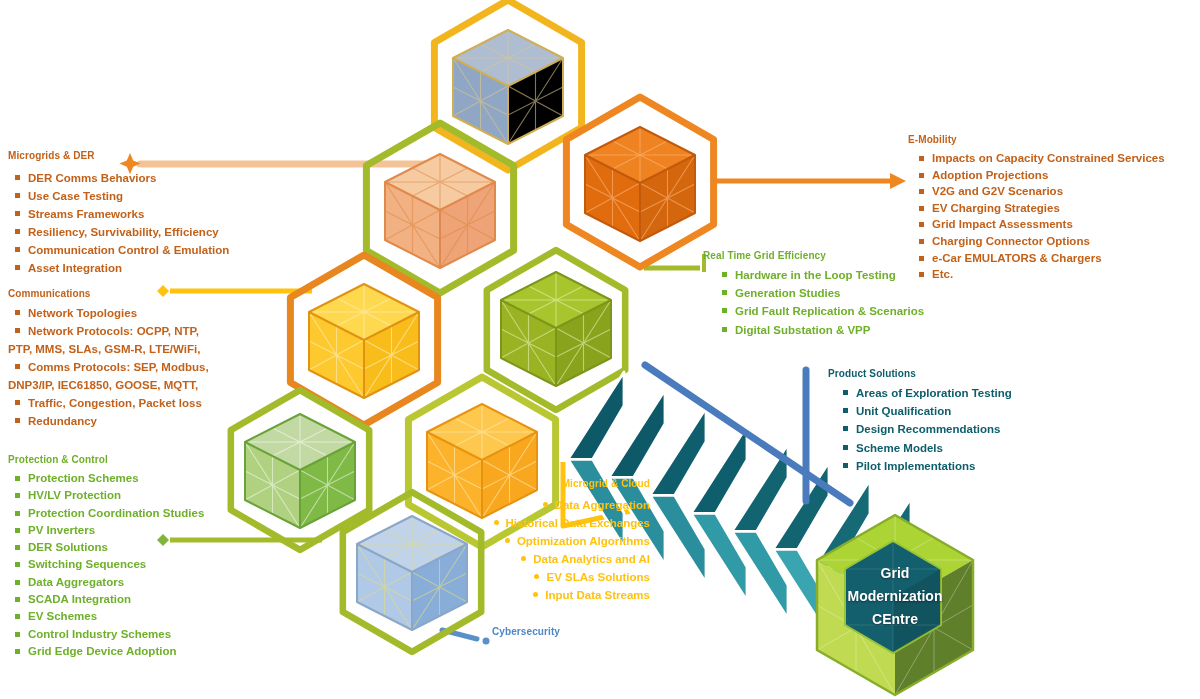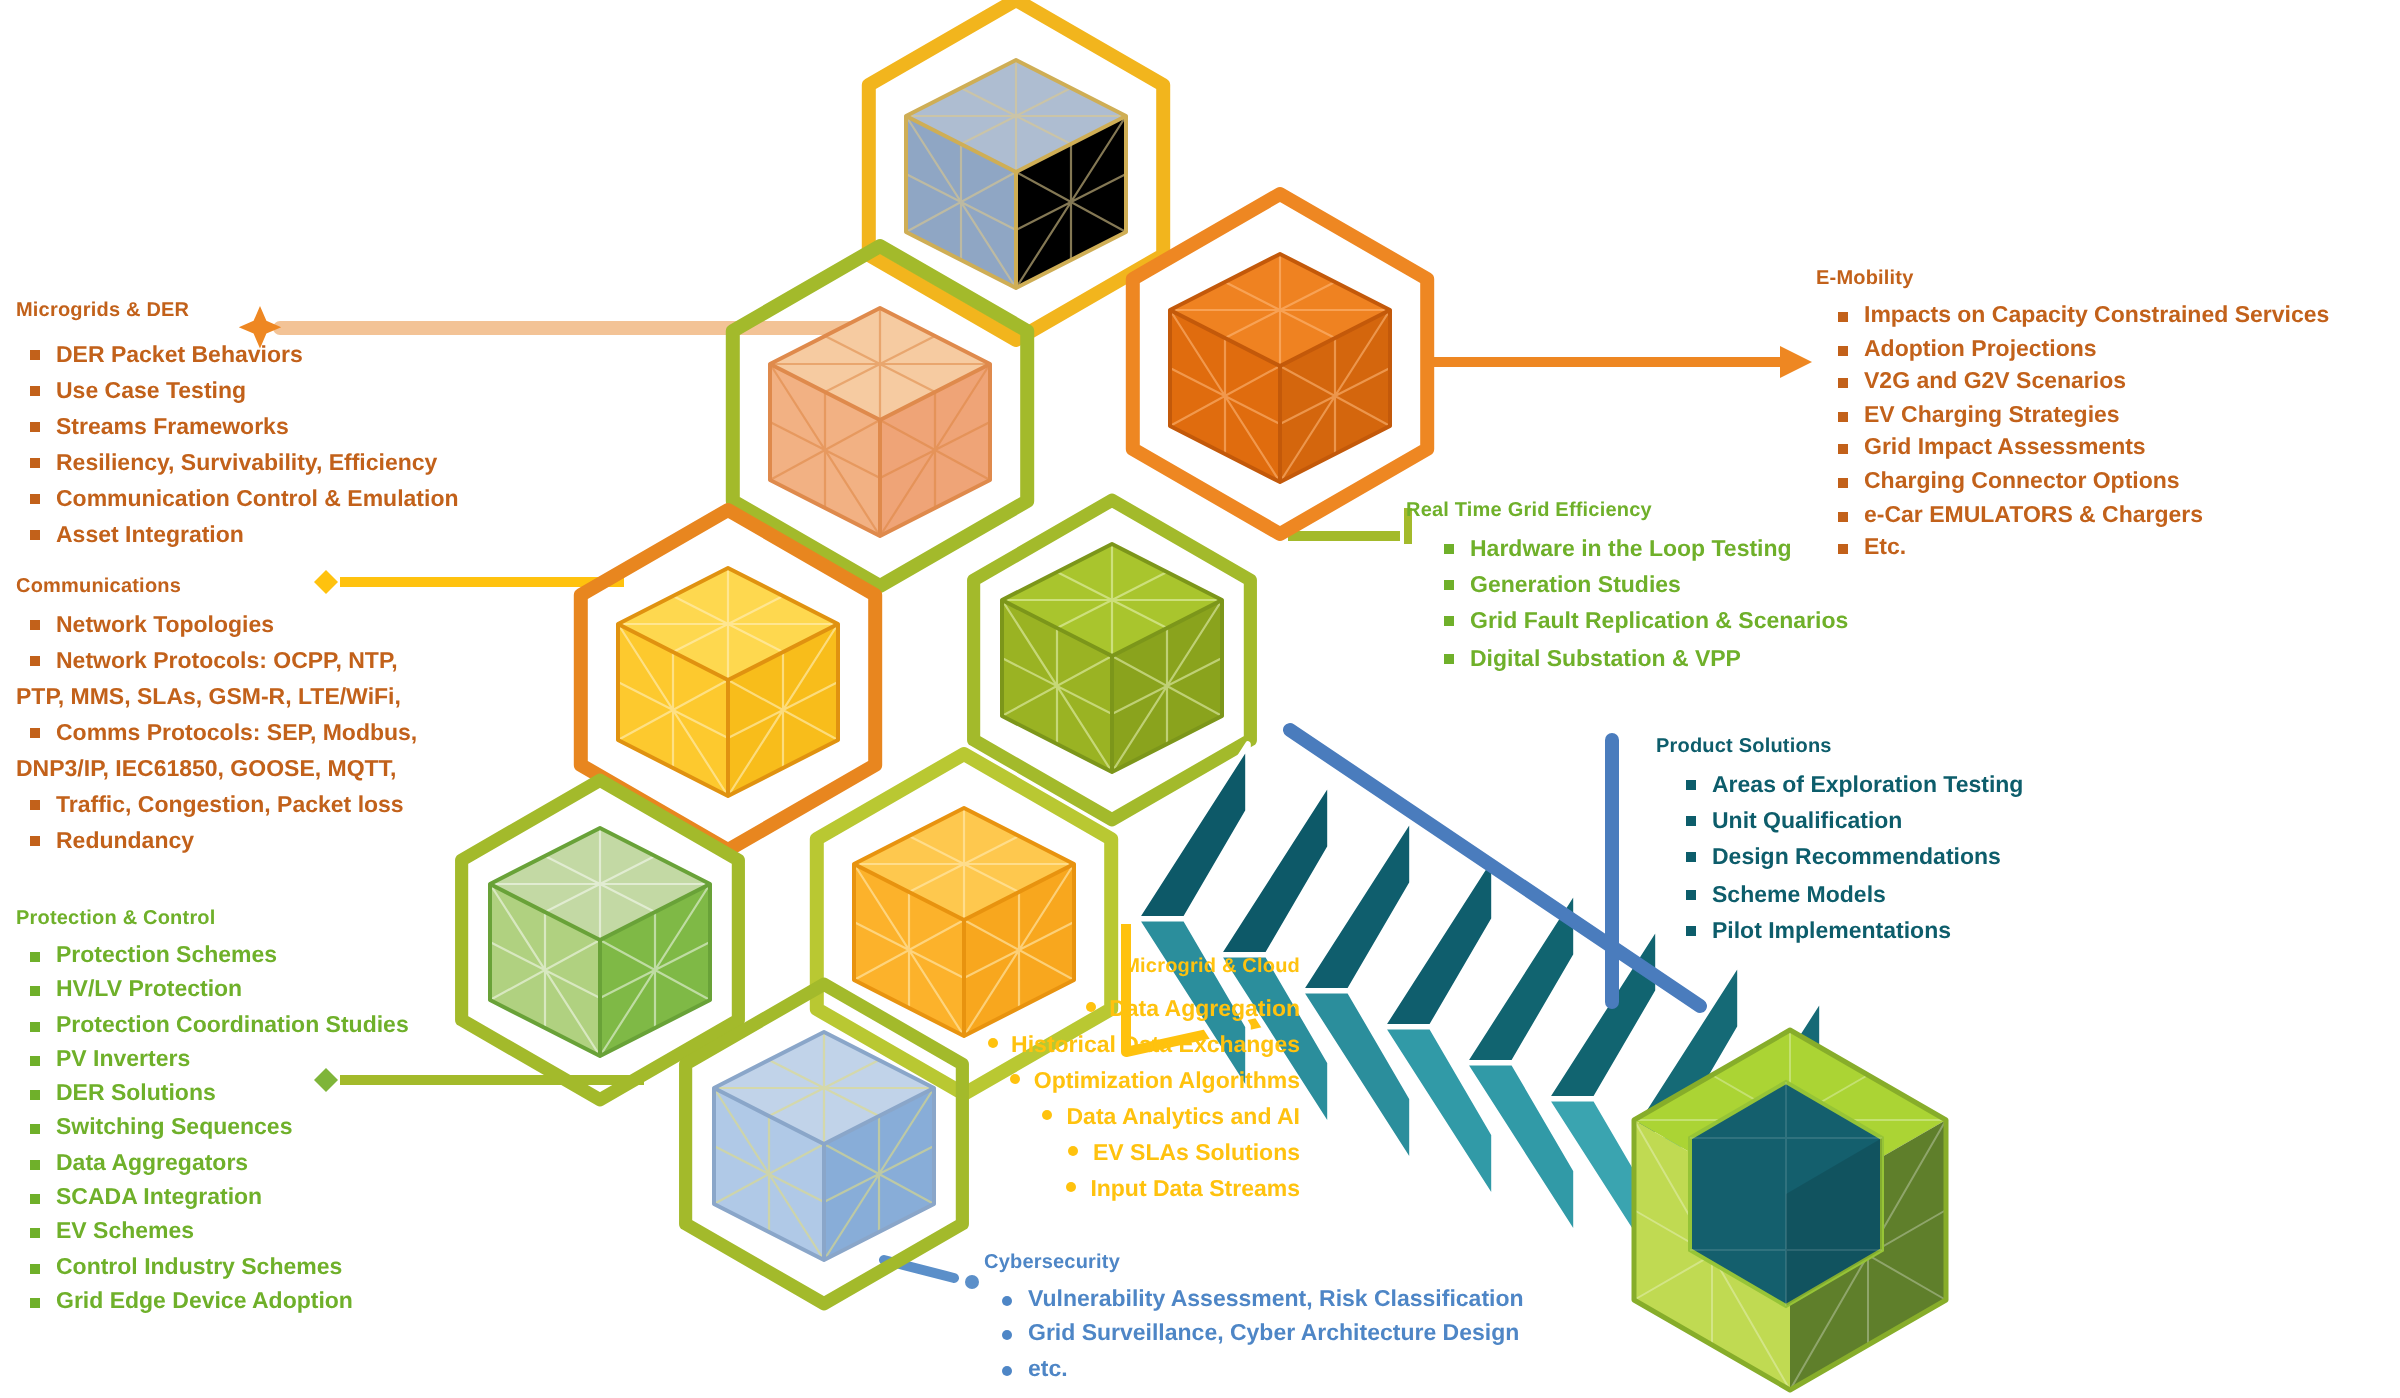--- a/index.html
+++ b/index.html
@@ -140,21 +140,21 @@
       <g stroke="#ffffff" stroke-opacity="0.12" stroke-width="1" fill="none">
         <path d="M893,541 L893,653 M845,569 L941,569 M845,625 L941,625"></path>
       </g>
       <polygon points="895,515 973,560 973,650 895,695 817,650 817,560" fill="none" stroke="#87ad2a" stroke-width="2.5" stroke-linejoin="round"></polygon>
     </g>
   </svg>
 
   <div class="tblock orange" style="left:8px;top:150px;">
     <div class="th">Microgrids &amp; DER</div>
     <ul style="margin-top:8px;">
-      <li>DER Packet Behaviors</li>
+      <li>DER Comms Behaviors</li>
       <li>Use Case Testing</li>
       <li>Streams Frameworks</li>
       <li>Resiliency, Survivability, Efficiency</li>
       <li>Communication Control &amp; Emulation</li>
       <li>Asset Integration</li>
     </ul>
   </div>
 
   <div class="tblock orange" style="left:8px;top:288px;">
     <div class="th">Communications</div>
@@ -228,21 +228,21 @@
       <li>Historical Data Exchanges</li>
       <li>Optimization Algorithms</li>
       <li>Data Analytics and AI</li>
       <li>EV SLAs Solutions</li>
       <li>Input Data Streams</li>
     </ul>
   </div>
 
   <div class="tblock blue rb cyber lh17" style="left:468px;top:626px;">
     <div class="th">Cybersecurity</div>
-    <ul>
-      <li>Vulnerability Assessment, Risk Classification</li>
-      <li>Grid Surveillance, Cyber Architecture Design</li>
-      <li>etc.</li>
-    </ul>
-  </div>
-
+  </div>
+
+  <div class="gmc-label">
+    <span style="display:block;">Grid</span>
+    <span style="display:block;">Modernization</span>
+    <span style="display:block;">CEntre</span>
+  </div>
 
 </div>
 
 </body></html>

